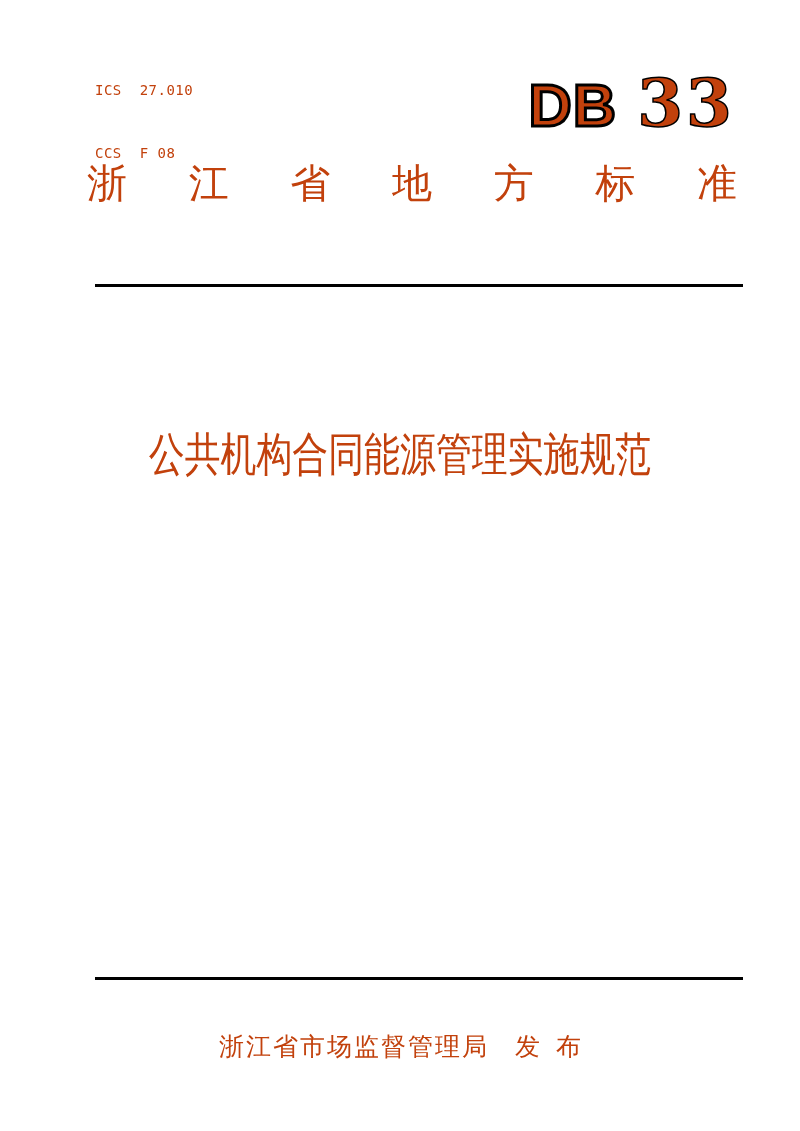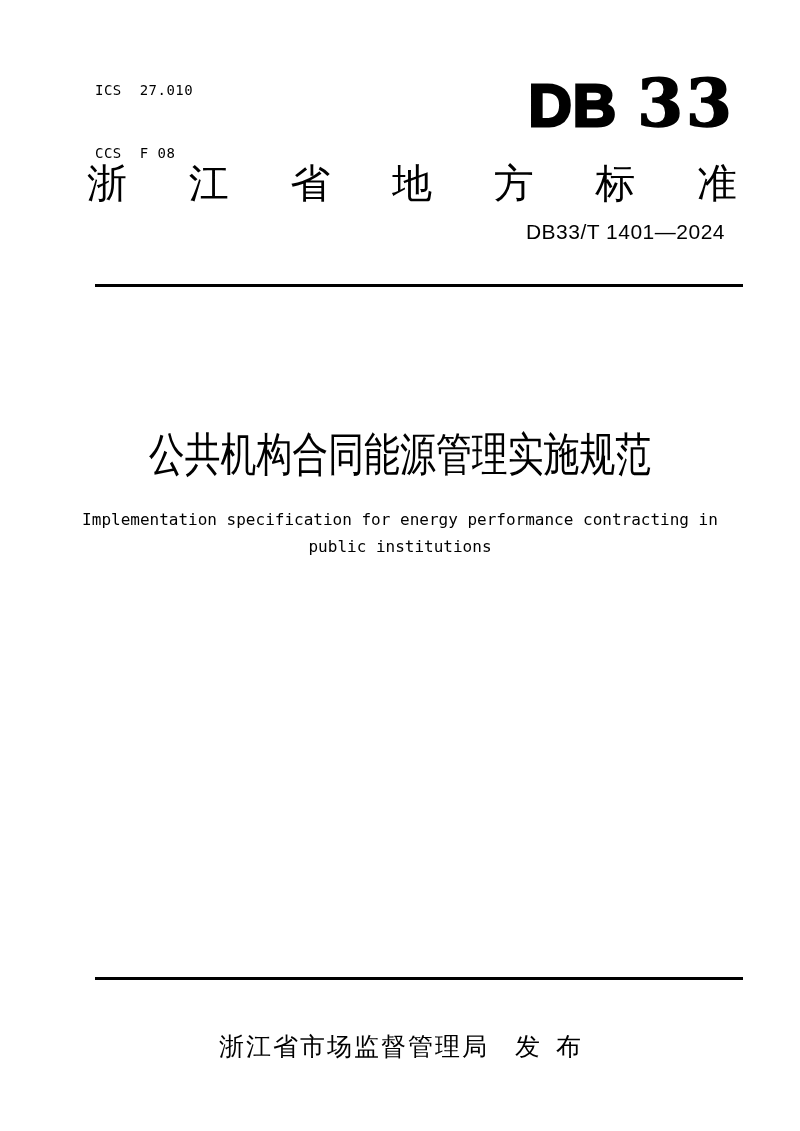--- a/index.html
+++ b/index.html
@@ -3,21 +3,21 @@
 <meta charset="utf-8">
 <style>
   * { box-sizing: border-box; }
   html, body { margin: 0; padding: 0; background: #ffffff; }
   .page {
     position: relative;
     width: 800px;
     height: 1131px;
     margin: 0 auto;
     background: #ffffff;
-    color: #000000;
+    color: #c2410c;
     font-family: "Liberation Sans", "DejaVu Sans", sans-serif;
     overflow: hidden;
     border-radius: 27px;
   }
 
   
   .ics-block {
     position: absolute;
     left: 95px;
     top: 38px;
@@ -165,30 +165,25 @@
   <div class="std-category">
       <span>浙</span>
       <span>江</span>
       <span>省</span>
       <span>地</span>
       <span>方</span>
       <span>标</span>
       <span>准</span>
     </div>
 
-  <div class="std-number">DB33/T 1401—2024</div>
 
   <div class="rule rule-top"></div>
 
   <h1 class="title-cn">公共机构合同能源管理实施规范</h1>
 
-  <div class="title-en">
-    <div>Implementation specification for energy performance contracting in</div>
-    <div>public institutions</div>
-  </div>
 
 
   <div class="rule rule-bottom"></div>
 
   <div class="publisher">
     <span class="publisher-name">浙江省市场监督管理局</span><span class="publisher-label">发布</span>
   </div>
 
 </div>
 

